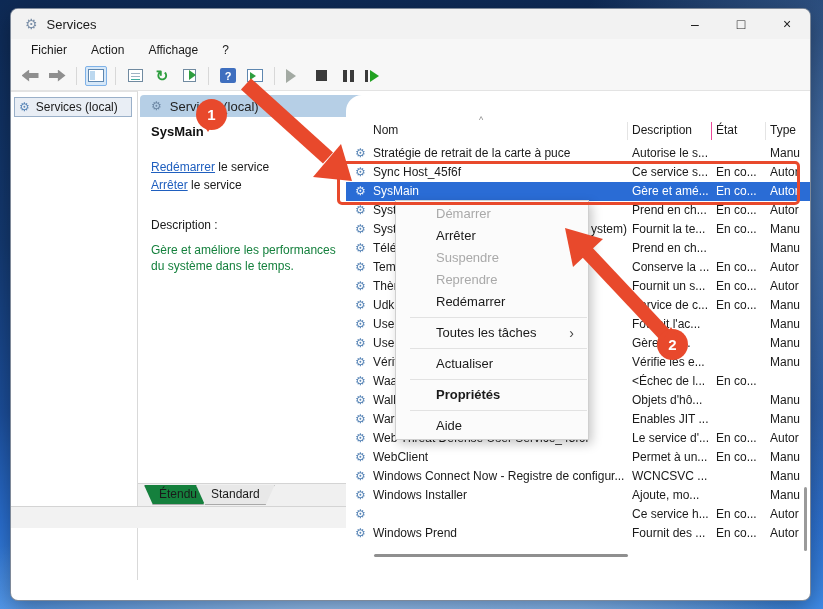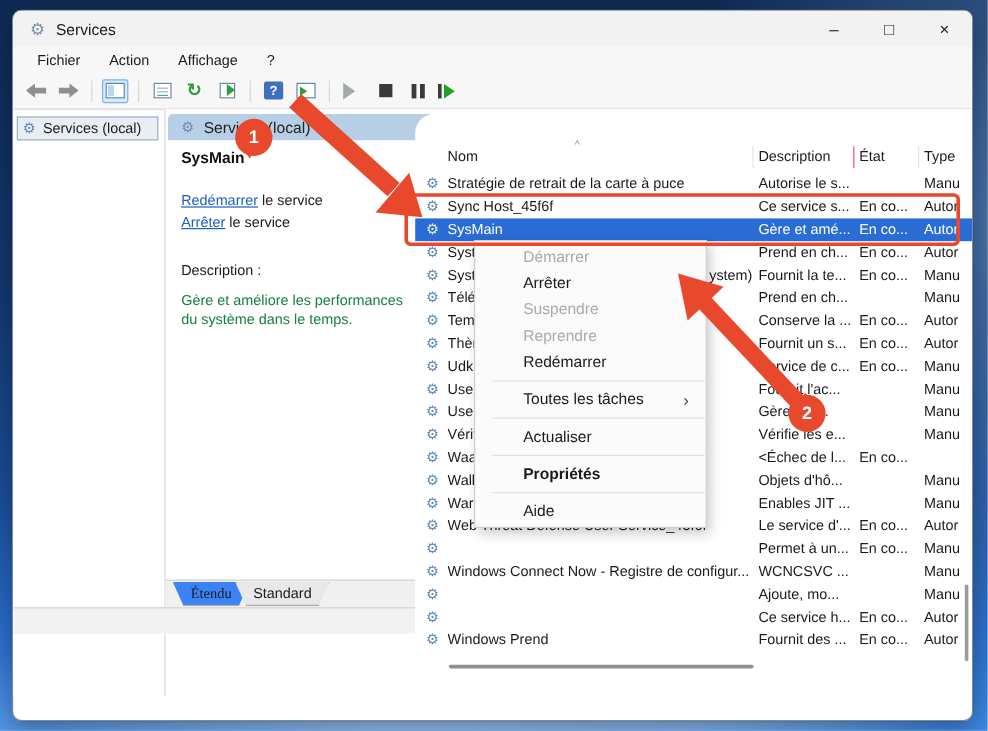--- a/index.html
+++ b/index.html
@@ -116,21 +116,21 @@
   .cm-item.bold { font-weight:bold; }
   .cm-item .sub { position:absolute; right:14px; top:0; font-size:14px; color:#444; }
   .cm-sep { border-top:1px solid #e2e2e2; margin:4px 1px 4px 14px; }
 
   
   .tabbar { position:absolute; left:127px; top:474px; width:673px; height:23px; background:#f0f0f0;
     border-top:1px solid #d4d4d4; }
   .tab { position:absolute; top:1px; height:20px; line-height:19px; text-align:center;
     font-size:12px; color:#1a1a1a; background:#e8e8e8; border:1px solid #a9a9a9; border-top:none;
     clip-path:polygon(0 0,100% 0,calc(100% - 9px) 100%,9px 100%); padding:0 14px; }
-  .tab.active { background:#3b82f6;font-family:Liberation Serif, serif; }
+  .tab.active { background:#15803d; }
   .tab1 { left:6px; } .tab2 { left:58px; }
   .statusbar { position:absolute; left:0; top:497px; width:100%; height:22px; background:#f2f2f2;
     border-top:1px solid #d4d4d4; }
   .st-sep { position:absolute; top:3px; width:1px; height:15px; background:#cfcfcf; }
 
   
   .anno { position:absolute; inset:0; z-index:40; pointer-events:none; }
   .redrect { position:absolute; left:337px; top:161px; width:463px; height:44px;
     border:3px solid #e8492c; border-radius:5px; z-index:41; }
   .badge { position:absolute; width:31px; height:31px; background:#e8492c; border-radius:50%;
@@ -365,33 +365,35 @@
         </div>
         <div class="lrow" style="top: 285px;">
           <span class="g">⚙</span>
           <span class="c c-nom">Web Threat Defense User Service_45f6f</span>
           <span class="c c-desc">Le service d'...</span>
           <span class="c c-etat">En co...</span>
           <span class="c c-type">Autor</span>
         </div>
         <div class="lrow" style="top: 304px;">
           <span class="g">⚙</span>
+          <span class="c c-nom">WebClient</span>
           <span class="c c-desc">Permet à un...</span>
           <span class="c c-etat">En co...</span>
           <span class="c c-type">Manu</span>
         </div>
         <div class="lrow" style="top: 323px;">
           <span class="g">⚙</span>
           <span class="c c-nom">Windows Connect Now - Registre de configur...</span>
           <span class="c c-desc">WCNCSVC ...</span>
           <span class="c c-etat"></span>
           <span class="c c-type">Manu</span>
         </div>
         <div class="lrow" style="top: 342px;">
           <span class="g">⚙</span>
+          <span class="c c-nom">Windows Installer</span>
           <span class="c c-desc">Ajoute, mo...</span>
           <span class="c c-etat"></span>
           <span class="c c-type">Manu</span>
         </div>
         <div class="lrow" style="top: 361px;">
           <span class="g">⚙</span>
           <span class="c c-desc">Ce service h...</span>
           <span class="c c-etat">En co...</span>
           <span class="c c-type">Autor</span>
         </div>

